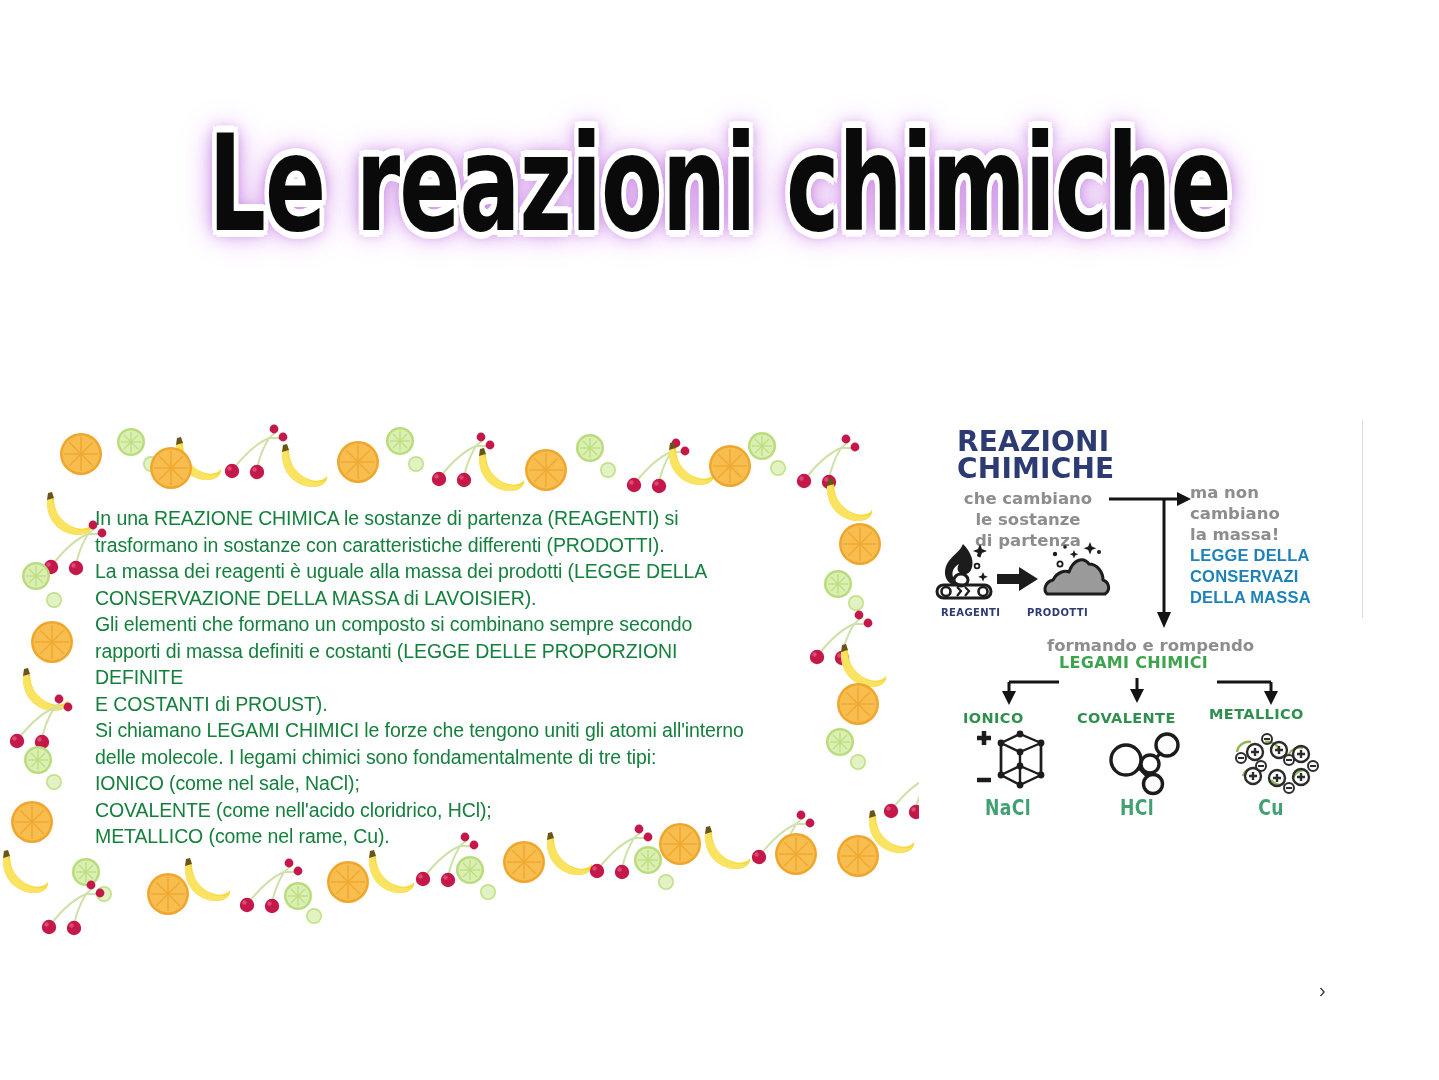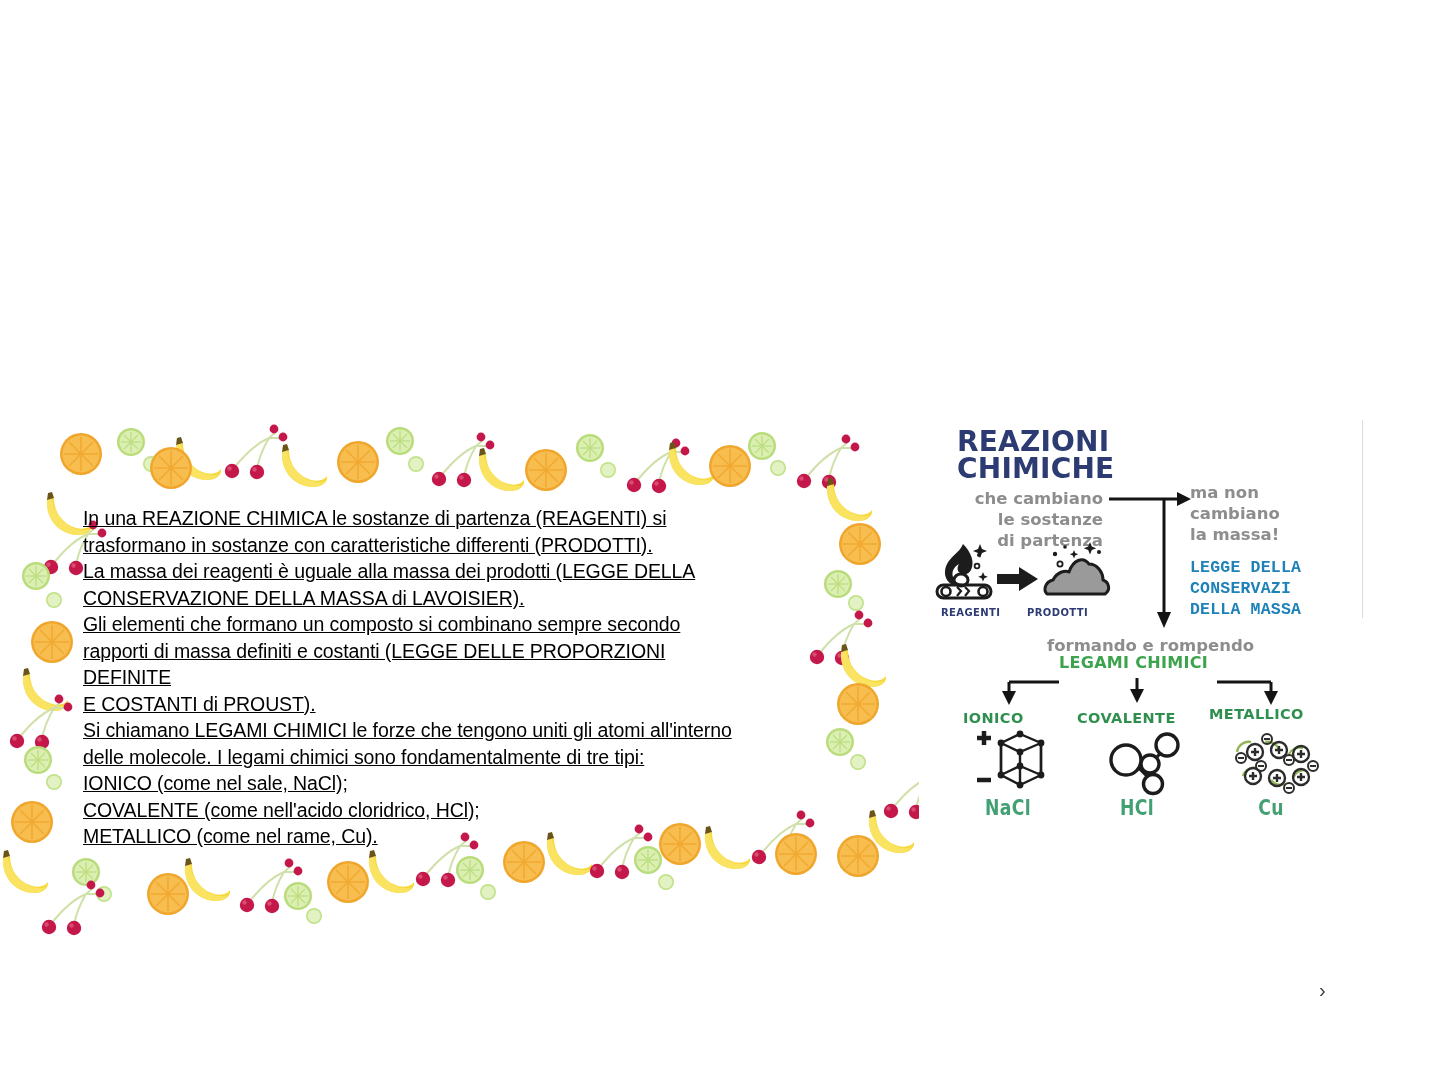--- a/index.html
+++ b/index.html
@@ -29,48 +29,48 @@
       5px 0 0 #fff, -5px 0 0 #fff, 0 5px 0 #fff, 0 -5px 0 #fff,
       4px 4px 0 #fff, -4px 4px 0 #fff, 4px -4px 0 #fff, -4px -4px 0 #fff,
       0 0 9px #c77fe0, 0 0 16px #c98ce4, 0 0 24px #d9a6ec, 0 0 34px #e4bdf2;
   }
 
   
   #fruit-frame{position:absolute;left:0;top:404px;width:960px;height:560px;pointer-events:none;}
 
   
   #body-text{
-    position:absolute;left:83px;top:505px;width:800px;
+    position:absolute;left:95px;top:505px;width:800px;
     font-family:"Liberation Sans",sans-serif;
-    font-size:19.5px;line-height:26.5px;color:#000000;
-    white-space:pre-line;letter-spacing:-0.1px;text-decoration:underline;
+    font-size:19.5px;line-height:26.5px;color:#15803d;
+    white-space:pre-line;letter-spacing:-0.1px;
   }
 
   
   #diagram-card{
     position:absolute;left:919px;top:420px;width:444px;height:420px;
     background:#fff;
   }
   #card-divider{position:absolute;right:0;top:0;width:1px;height:198px;background:#dcdcdc;}
   #chevron{position:absolute;left:400px;top:560px;color:#3b3b3b;font-size:20px;line-height:1;}
 
   .dg-title{
     position:absolute;left:38px;top:8px;
     font-family:"DejaVu Sans",sans-serif;font-weight:700;font-size:28px;
     line-height:27px;color:#2d3b73;letter-spacing:0.2px;
   }
   .dg-gray{
     font-family:"DejaVu Sans",sans-serif;font-weight:700;font-size:16.5px;
     line-height:21px;color:#8d8d8d;
   }
   .dg-blue{
-    font-family:Liberation Mono, monospace;font-weight:700;font-size:16.5px;
-    line-height:21px;color:#1e82b9;letter-spacing:0.2px;margin-top:12px;
-  }
-  #che-cambiano{position:absolute;left:34px;top:68px;text-align:right;width:150px;}
+    font-family:Liberation Sans, sans-serif;font-weight:700;font-size:16.5px;
+    line-height:21px;color:#1e82b9;letter-spacing:0.2px;
+  }
+  #che-cambiano{position:absolute;left:34px;top:68px;text-align:center;width:150px;}
   #ma-non{position:absolute;left:271px;top:62px;}
   #legge-della{position:absolute;left:271px;top:125px;}
   #formando{position:absolute;left:128px;top:215px;}
   #legami-chimici{
     position:absolute;left:140px;top:233px;
     font-family:"DejaVu Sans",sans-serif;font-weight:700;font-size:16px;
     color:#3da34d;letter-spacing:0.3px;
   }
 
   .lbl-navy{
@@ -97,20 +97,23 @@
   #lbl-hcl{left:158px;top:376px;width:120px;}
   #lbl-cu{left:290px;top:376px;width:124px;}
 
   svg{display:block;overflow:visible;}
 </style>
 </head>
 <body>
 
 <div class="stage">
 
+  <div id="title-block">
+    <div id="title-text">Le reazioni chimiche</div>
+  </div>
 
   <div id="fruit-frame">
     <svg width="960" height="560" viewBox="0 0 960 560">
       <defs>
 
         <g id="orange">
           <circle cx="0" cy="0" r="21" fill="#f0a62c"></circle>
           <circle cx="0" cy="0" r="18.5" fill="#f7be4f"></circle>
           <g stroke="#f0a62c" stroke-width="1.6" opacity="0.85">
             <line x1="0" y1="0" x2="0" y2="-17"></line>

